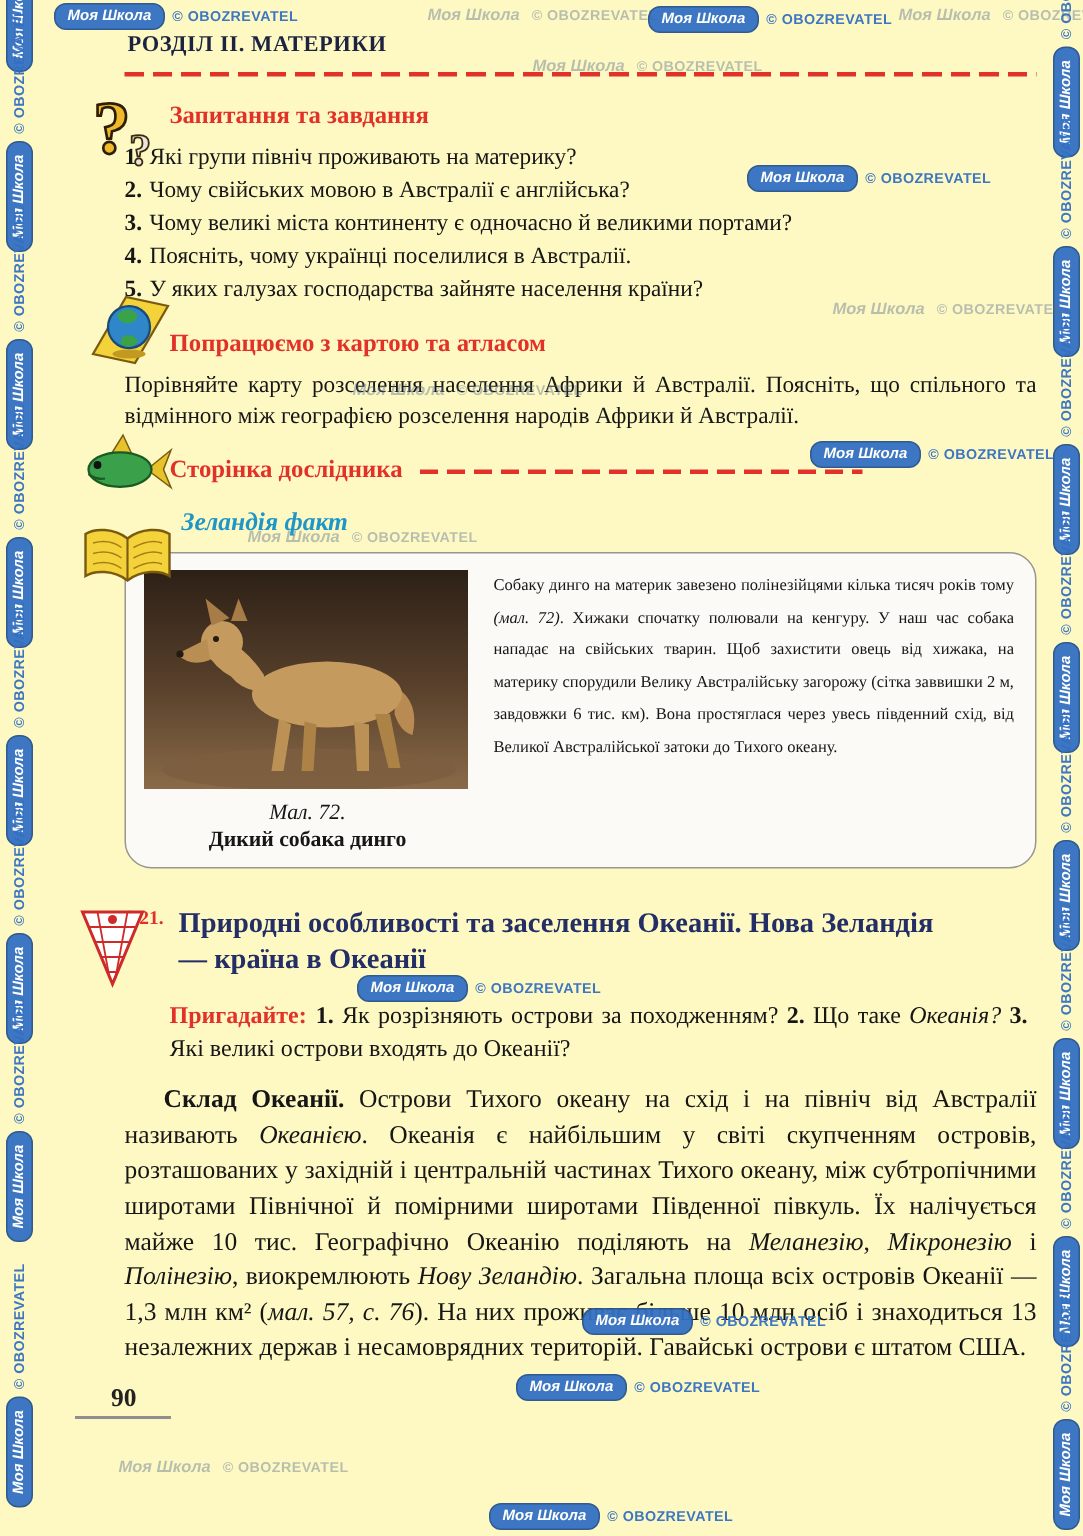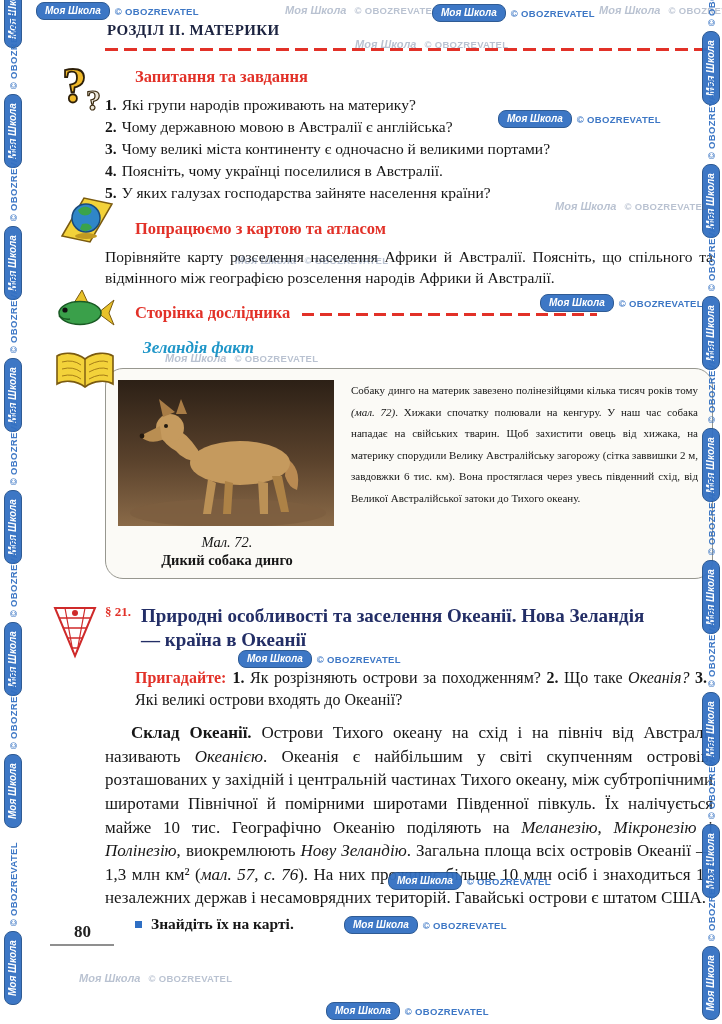--- a/index.html
+++ b/index.html
@@ -1,33 +1,33 @@
 <!DOCTYPE html>
 <html><head>
 <meta charset="utf-8">
 <style>
   * { margin:0; padding:0; box-sizing:border-box; }
   html,body { background:#c9c9c9; }
   body { font-family:"Liberation Serif", serif; }
 
-  .page { position:relative; width:722px; height:1024px; background:#ffffff; overflow:hidden; margin:0 auto; }
+  .page { position:relative; width:722px; height:1024px; background:#fef9c3; overflow:hidden; margin:0 auto; }
 
   
   .wm-layer { position:absolute; inset:0; z-index:6; pointer-events:none; font-family:"Liberation Sans", sans-serif; }
   .wm { position:absolute; display:flex; align-items:center; gap:5px; white-space:nowrap; opacity:.95; }
   .wm-badge { background:#3370c2; border:1px solid #24538f; color:#fff; font-weight:bold; font-style:italic;
               font-size:10px; line-height:1; padding:3px 8px; border-radius:8px; }
   .wm-copy { color:#3370c2; font-weight:bold; font-size:9.5px; letter-spacing:.3px; }
   .wm.vert { transform:rotate(-90deg); transform-origin:0 0; }
   .wm.ghost { opacity:.42; }
   .wm.ghost .wm-badge { background:transparent; border-color:transparent; color:#5a6f92; font-size:11px; padding:2px; }
   .wm.ghost .wm-copy { color:#5a6f92; }
 
   
-  .content { position:absolute; left:105px; top:14px; width:608px; z-index:1; color:#161616; }
+  .content { position:absolute; left:83px; top:14px; width:608px; z-index:1; color:#161616; }
 
   .chapter { font-size:15px; font-weight:bold; color:#1c2340; letter-spacing:.4px; margin:8px 0 9px 2px; }
   .dash-line { height:3px; margin-bottom:12px;
                background:repeating-linear-gradient(90deg,#e23128 0 13px,transparent 13px 19px); }
 
   .sec-title { color:#e23128; font-weight:bold; font-size:16.5px; margin-left:30px; }
   .q-list { list-style:none; margin-top:7px; font-size:15.5px; line-height:22px; }
   .q-num { font-weight:bold; margin-right:5px; }
 
   .body-text { font-size:15.5px; line-height:21px; text-align:justify; margin-top:7px; }
@@ -246,22 +246,22 @@
   </div>
 
   <div class="content">
 
     <div class="chapter">РОЗДІЛ ІІ. МАТЕРИКИ</div>
     <div class="dash-line"></div>
 
     <div class="sec" style="margin-top:16px;">
       <div class="sec-title">Запитання та завдання</div>
       <ol class="q-list">
-        <li><span class="q-num">1.</span><span>Які групи народів проживають на материку?</span></li>
-        <li><span class="q-num">2.</span><span>Чому державною мовою в Австралії є англійська?</span></li>
+        <li><span class="q-num">1.</span><span>Які групи північ проживають на материку?</span></li>
+        <li><span class="q-num">2.</span><span>Чому свійських мовою в Австралії є англійська?</span></li>
         <li><span class="q-num">3.</span><span>Чому великі міста континенту є одночасно й великими портами?</span></li>
         <li><span class="q-num">4.</span><span>Поясніть, чому українці поселилися в Австралії.</span></li>
         <li><span class="q-num">5.</span><span>У яких галузах господарства зайняте населення країни?</span></li>
       </ol>
     </div>
 
     <div class="sec">
       <div class="sec-title">Попрацюємо з картою та атласом</div>
       <p class="body-text">Порівняйте карту розселення населення Африки й Австралії. Поясніть, що спільного та відмінного між географією розселення народів Африки й Австралії.</p>
     </div>
@@ -313,23 +313,19 @@
       <span class="para-num">§ 21.</span>
       <span class="para-title">Природні особливості та заселення Океанії. Нова Зеландія — країна в Океанії</span>
     </div>
 
     <p class="recall">
       <span class="recall-label">Пригадайте:</span><span><span class="seg-b">1. </span><span>Як розрізняють острови за походженням? </span><span class="seg-b">2. </span><span>Що таке </span><span class="seg-i">Океанія?</span><span> </span><span class="seg-b">3. </span><span>Які великі острови входять до Океанії?</span></span>
     </p>
 
     <p class="main-body"><span class="seg-b">Склад Океанії. </span><span>Острови Тихого океану на схід і на північ від Австралії називають </span><span class="seg-i">Океанією</span><span>. Океанія є найбільшим у світі скупченням островів, розташованих у західній і центральній частинах Тихого океану, між субтропічними широтами Північної й помірними широтами Південної півкуль. Їх налічується майже 10 тис. Географічно Океанію поділяють на </span><span class="seg-i">Меланезію</span><span>, </span><span class="seg-i">Мікронезію</span><span> і </span><span class="seg-i">Полінезію</span><span>, виокремлюють </span><span class="seg-i">Нову Зеландію</span><span>. Загальна площа всіх островів Океанії — 1,3 млн км² (</span><span class="seg-i">мал. 57, с. 76</span><span>). На них проживає більше 10 млн осіб і знаходиться 13 незалежних держав і несамоврядних територій. Гавайські острови є штатом США.</span></p>
 
-    <div class="task">
-      <span class="task-bullet"></span>
-      <span>Знайдіть їх на карті.</span>
-    </div>
-
-  </div>
-
-  <div class="page-num">80</div>
+
+  </div>
+
+  <div class="page-num">90</div>
   <div class="page-num-line"></div>
 
 </div>
 
 </body></html>

